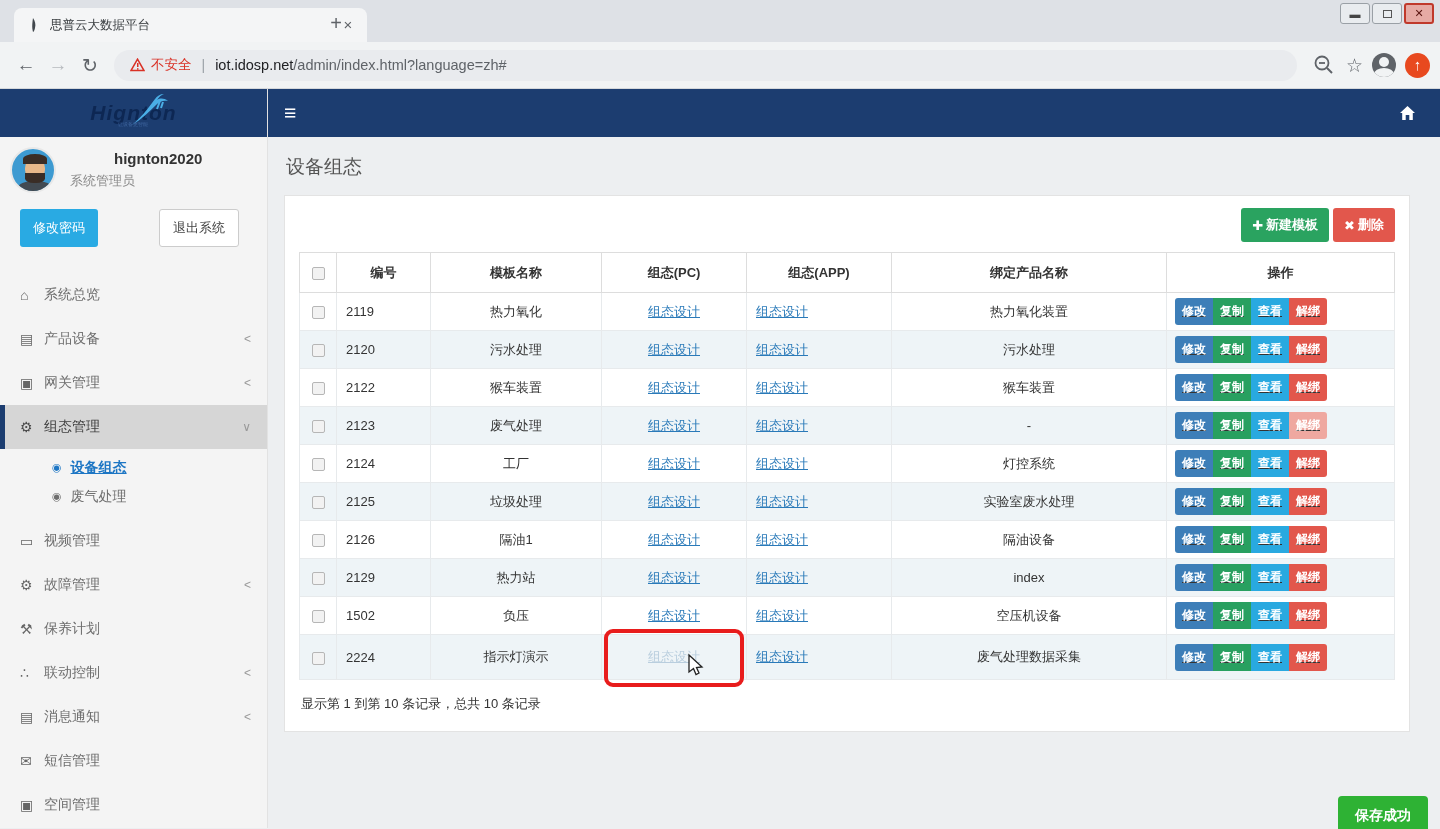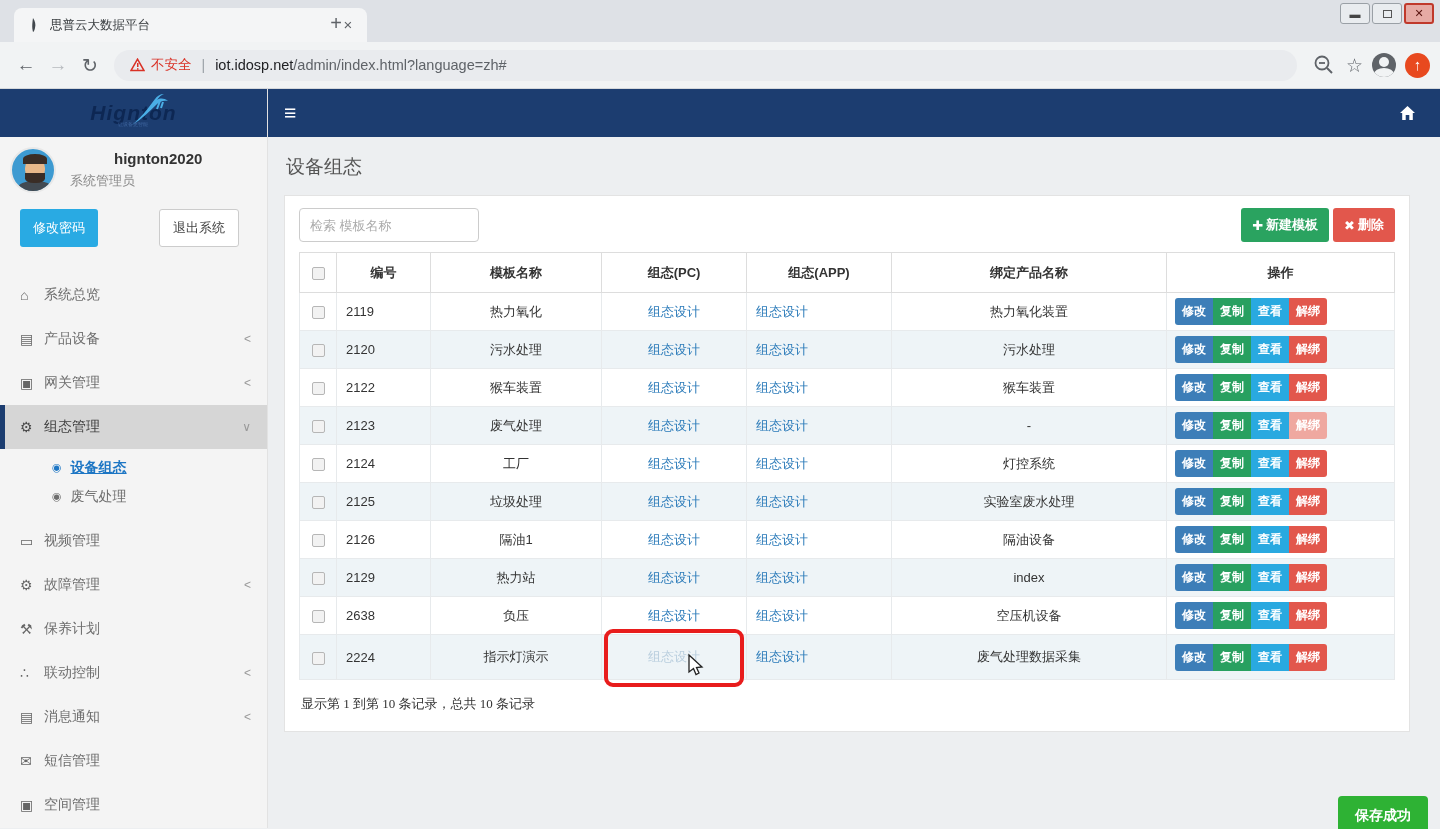--- a/index.html
+++ b/index.html
@@ -106,39 +106,39 @@
 
   table.grid { width:100%; border-collapse:collapse; table-layout:fixed; margin-top:10px; }
   .grid th { border:1px solid #ddd; height:40px; font-size:13px; color:#333; background:#fff; text-align:center; font-weight:bold; }
   .grid td { border:1px solid #e7eaec; height:38px; font-size:13px; color:#333; text-align:center; }
   .grid tbody tr:nth-child(even) { background:#eef4f7; }
   .grid td.c-id { text-align:left; padding-left:9px; }
   .grid td.c-app { text-align:left; padding-left:9px; }
   .grid td.c-ops { text-align:left; padding-left:8px; }
   .cb { display:inline-block; width:13px; height:13px; border:1px solid #b6b6b6; border-radius:2px;
     background:#f2f2f2; vertical-align:middle; }
-  a.cfg-link { color:var(--link-blue,#2a7ab9); font-size:13px; }
+  a.cfg-link { color:var(--link-blue,#2a7ab9); text-decoration:underline; font-size:13px; }
   a.cfg-link.faded { color:#b9cede; }
   .c-pc { position:relative; }
   .hl-box { position:absolute; left:2px; right:2px; top:-6px; bottom:-8px;
     border:4px solid var(--highlight-red,#e81c1c); border-radius:9px; pointer-events:none; z-index:5; }
   .cursor-svg { position:absolute; left:58%; top:42%; z-index:6; }
   tr.tall td { height:45px; }
 
-  .actions { display:inline-flex; }
+  .actions { display:inline-flex;text-decoration:underline; }
   .act { color:#fff; font-size:12px; padding:5px 7px; border:none; font-family:inherit; font-weight:bold; }
   .act:first-child { border-radius:3px 0 0 3px; }
   .act:last-child { border-radius:0 3px 3px 0; }
   .act.a-modify { background:var(--btn-primary,#3d7eb8); }
   .act.a-copy { background:var(--btn-success,#28a060); }
   .act.a-view { background:var(--btn-info,#29a9e0); }
   .act.a-unbind { background:var(--btn-danger,#e2574c); }
   .act.a-unbind.disabled { background:#efa8a0; }
 
-  .table-footer { font-size:13px; color:#333; padding:15px 2px 16px 2px;font-family:Liberation Serif, serif; }
+  .table-footer { font-size:13px; color:#333; padding:15px 2px 16px 2px; }
 
   .toast { position:fixed; right:12px; bottom:-9px; background:var(--toast-green,#2eb234);
     color:#fff; font-size:14px; font-weight:bold; padding:11px 17px 13px 17px; border-radius:4px; z-index:50; }
 </style>
 </head>
 <body>
 
 <div class="titlebar">
   <div class="tab">
     <svg class="tab-favicon" viewBox="0 0 12 16">
@@ -282,21 +282,20 @@
       <svg class="topnav-home" width="17" height="16" viewBox="0 0 17 16">
         <path d="M8.5 1 L16 8 L13.8 8 L13.8 15 L10.3 15 L10.3 10 L6.7 10 L6.7 15 L3.2 15 L3.2 8 L1 8 Z" fill="#fff"></path>
       </svg>
     </div>
 
     <div class="content">
       <h1 class="page-title">设备组态</h1>
 
       <div class="panel">
         <div class="panel-toolbar">
-          <input class="search-input" placeholder="检索 模板名称" style="">
           <div class="pt-right">
             <button class="btn-new">
               <span class="btn-glyph">✚</span>
                 <span>新建模板</span>
             </button>
             <button class="btn-del">
               <span class="btn-glyph">✖</span>
                 <span>删除</span>
             </button>
           </div>
@@ -431,21 +430,21 @@
                 <td>index</td>
                 <td class="c-ops"><span class="actions">
                     <button class="act a-modify">修改</button>
                     <button class="act a-copy">复制</button>
                     <button class="act a-view">查看</button>
                     <button class="act a-unbind">解绑</button>
                   </span></td>
               </tr>
               <tr>
                 <td><span class="cb"></span></td>
-                <td class="c-id">2638</td>
+                <td class="c-id">1502</td>
                 <td>负压</td>
                 <td class="c-pc"><a class="cfg-link">组态设计</a></td>
                 <td class="c-app"><a class="cfg-link">组态设计</a></td>
                 <td>空压机设备</td>
                 <td class="c-ops"><span class="actions">
                     <button class="act a-modify">修改</button>
                     <button class="act a-copy">复制</button>
                     <button class="act a-view">查看</button>
                     <button class="act a-unbind">解绑</button>
                   </span></td>

